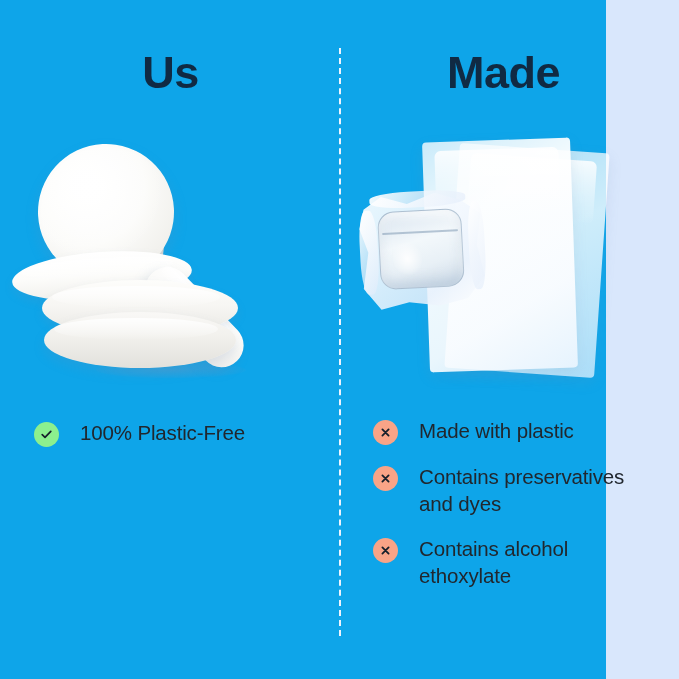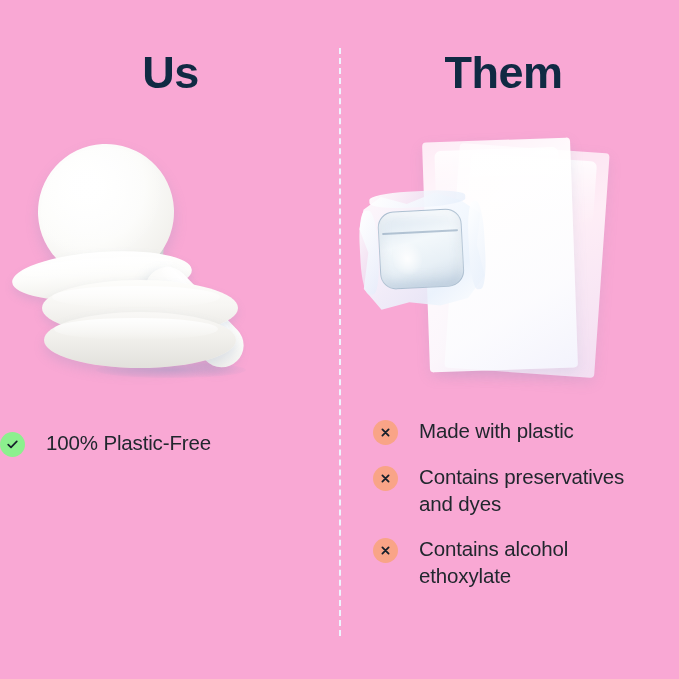--- a/index.html
+++ b/index.html
@@ -11,23 +11,23 @@
   }
 
   body {
     background: #d9e7fc;
     font-family: "Liberation Sans", sans-serif;
     -webkit-font-smoothing: antialiased;
   }
 
   #infographic {
     position: relative;
-    width: 679px;
+    width: 606px;
     height: 679px;
-    background: #f9a8d4;
+    background: #0ea5e9;
   }
 
   
   .divider {
     position: absolute;
     left: 339px;
     top: 48px;
     width: 0;
     height: 588px;
     border-left: 2px dashed #eef4fe;
@@ -263,21 +263,21 @@
                 rgba(255,255,255,0.92) 0%, rgba(255,255,255,0) 72%);
     transform: rotate(-16deg);
   }
 
   
   .list {
     position: absolute;
     left: 0;
     width: 339px;
   }
-  .column.left  .list { top: 430px; padding-right: 34px; }
+  .column.left  .list { top: 420px; padding-left: 34px; padding-right: 34px; }
   .column.right .list { top: 418px; padding-left: 33px; padding-right: 30px; }
 
   .list-item {
     display: flex;
     align-items: flex-start;
     margin-bottom: 22px;
   }
   .column.right .list-item { margin-bottom: 19px; }
 
   .badge {
@@ -349,21 +349,21 @@
         <span class="item-text">100% Plastic-Free</span>
       </div>
 
 
 
     </div>
   </div>
 
   <div class="column right">
 
-    <div class="heading">Them</div>
+    <div class="heading">Made</div>
 
     <div class="stage">
       <div class="plastic-art">
 
         <div class="sheet back">
           <div class="sheet-sheen"></div>
         </div>
 
         <div class="sheet front">
           <div class="sheet-sheen"></div>

